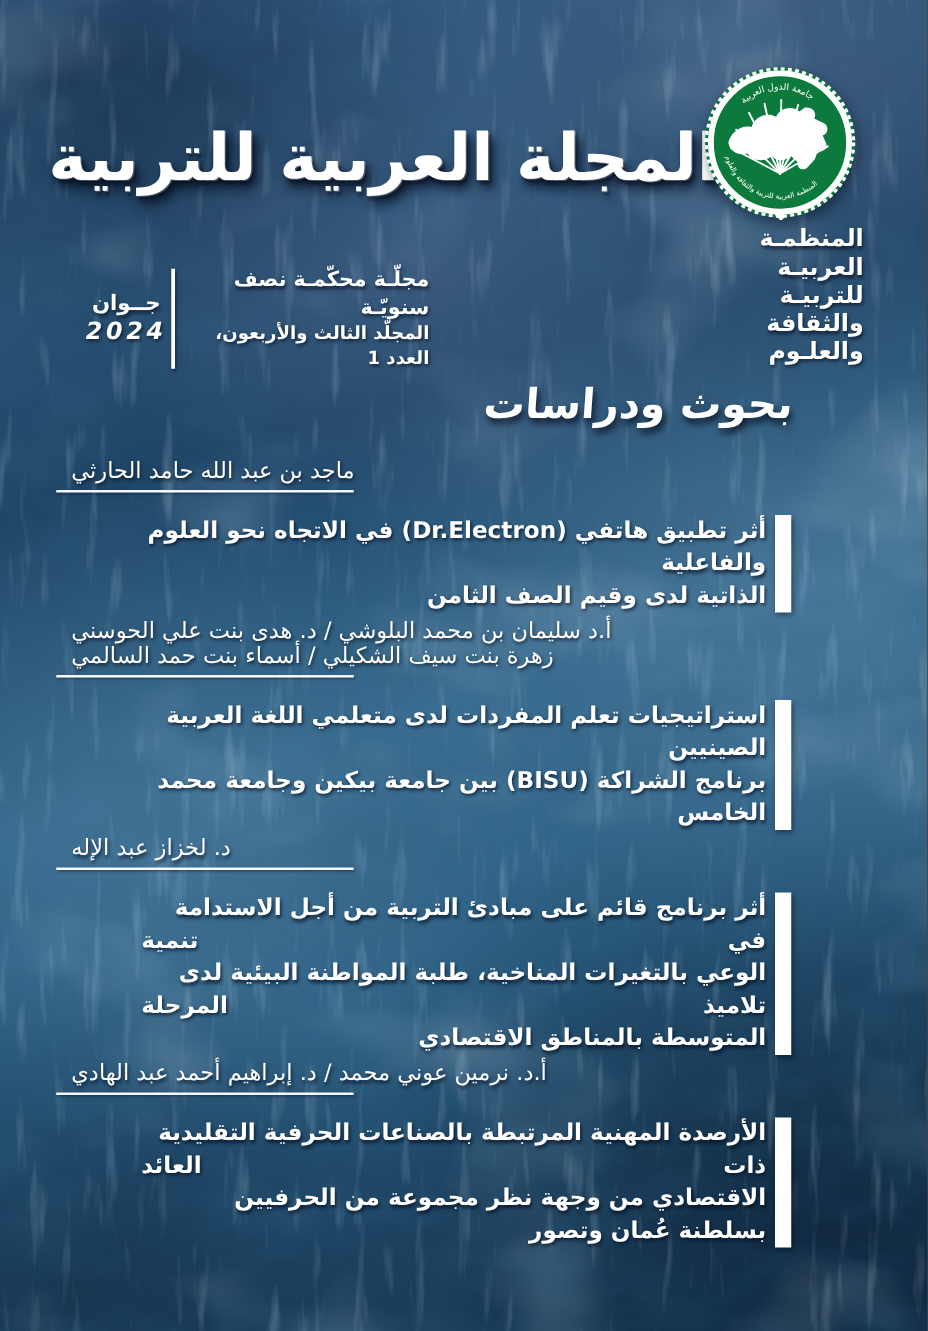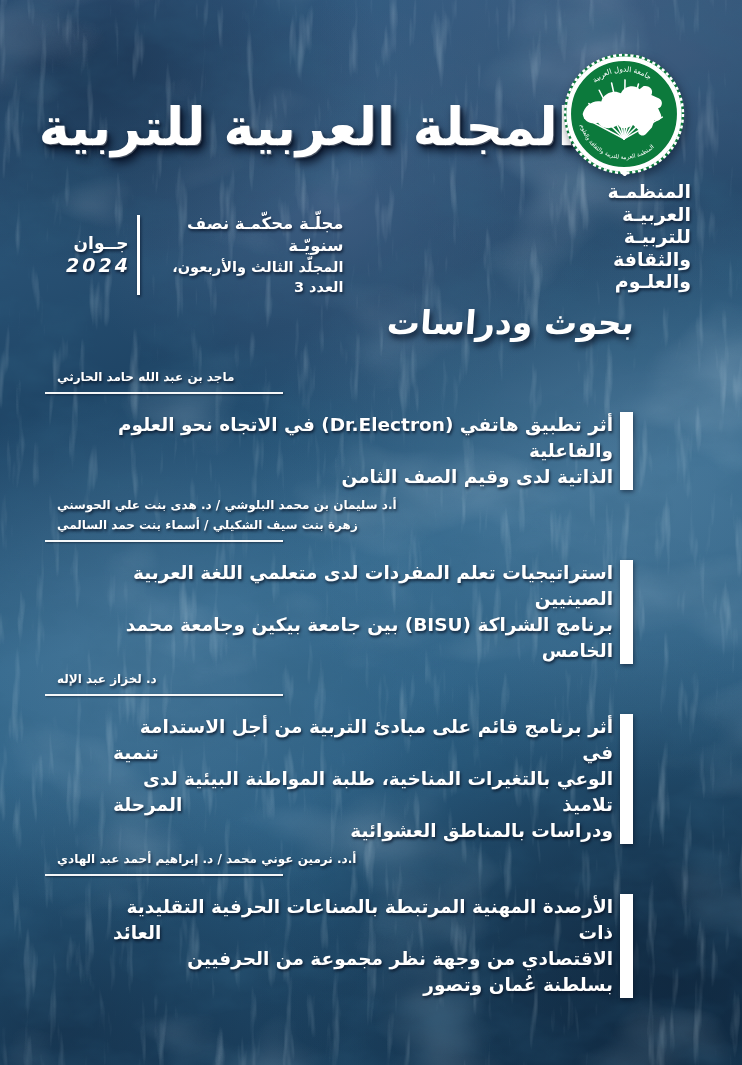--- a/index.html
+++ b/index.html
@@ -37,21 +37,21 @@
   
   .org-name{
     position:absolute;right:51px;top:180px;width:114px;
     direction:rtl;text-align:right;font-weight:bold;font-size:19px;line-height:22.5px;
     text-shadow:1px 2px 3px rgba(4,12,30,.7);
   }
 
   
   .issue-row{position:absolute;left:71px;top:213px;display:flex;align-items:stretch;
     text-shadow:1px 2px 3px rgba(4,12,30,.7);}
-  .issue-date{width:60px;text-align:center;direction:rtl;display:flex;flex-direction:column;justify-content:center;}
+  .issue-date{width:60px;text-align:center;direction:rtl;display:flex;flex-direction:column;justify-content:center;align-items:center;}
   .issue-month{font-weight:bold;font-size:17px;line-height:21px;}
   .issue-year{font-weight:bold;font-size:19px;line-height:23px;letter-spacing:3px;font-style:italic;}
   .issue-sep{width:2.5px;background:#fff;margin:2px 8px 2px 6px;box-shadow:1px 2px 3px rgba(4,12,30,.6);}
   .issue-info{direction:rtl;text-align:right;width:196px;display:flex;flex-direction:column;justify-content:space-between;}
   .issue-type{font-weight:bold;font-size:16.5px;line-height:22px;}
   .issue-volume{font-weight:bold;font-size:14.5px;line-height:20px;}
 
   
   .section-heading{
     position:absolute;right:108px;top:299px;
@@ -68,21 +68,21 @@
     width:500px;direction:rtl;text-align:right;
     font-weight:bold;font-size:18.5px;line-height:26px;
     text-shadow:1px 2px 3px rgba(4,12,30,.75);
   }
   .title-line{display:block;}
   .title-line:not(:last-child){text-align-last:justify;}
   .entry-bar{width:13px;background:#fff;margin-right:0;margin-left:7px;box-shadow:1px 2px 4px rgba(4,12,30,.5);}
   .entry-authors{
     margin-top:5px;padding-left:12px;
     direction:rtl;text-align:left;
-    font-weight:bold;font-size:12px;line-height:20px;
+    font-weight:normal;font-size:18px;line-height:20px;
     text-shadow:1px 2px 3px rgba(4,12,30,.75);
   }
   .entry-underline{margin-top:5px;width:238px;height:2px;background:rgba(255,255,255,.95);
     box-shadow:1px 1px 2px rgba(4,12,30,.5);}
 </style>
 </head>
 <body>
 
 <div class="page">
 
@@ -145,21 +145,21 @@
     </div>
 
     <div class="issue-row">
       <div class="issue-date">
         <div class="issue-month">جــوان</div>
         <div class="issue-year">2024</div>
       </div>
       <div class="issue-sep"></div>
       <div class="issue-info">
         <div class="issue-type">مجلّـة محكّمـة نصف سنويّـة</div>
-        <div class="issue-volume">المجلّد الثالث والأربعون، العدد 3</div>
+        <div class="issue-volume">المجلّد الثالث والأربعون، العدد 1</div>
       </div>
     </div>
 
     <div class="section-heading">بحوث ودراسات</div>
 
     <div class="articles">
   <div class="entry">
     <div class="entry-head">
       <div class="entry-bar"></div>
     </div>
@@ -196,21 +196,21 @@
             <div class="author-line">د. لخزاز عبد الإله</div>
           </div>
     <div class="entry-underline"></div>
   </div>
 
   <div class="entry">
     <div class="entry-head">
       <div class="entry-title">
               <div class="title-line">أثر برنامج قائم على مبادئ التربية من أجل الاستدامة في تنمية</div>
               <div class="title-line">الوعي بالتغيرات المناخية، طلبة المواطنة البيئية لدى تلاميذ المرحلة</div>
-              <div class="title-line">ودراسات بالمناطق العشوائية</div>
+              <div class="title-line">المتوسطة بالمناطق الاقتصادي</div>
             </div>
       <div class="entry-bar"></div>
     </div>
     <div class="entry-authors">
             <div class="author-line">أ.د. نرمين عوني محمد / د. إبراهيم أحمد عبد الهادي</div>
           </div>
     <div class="entry-underline"></div>
   </div>
 
   <div class="entry">

